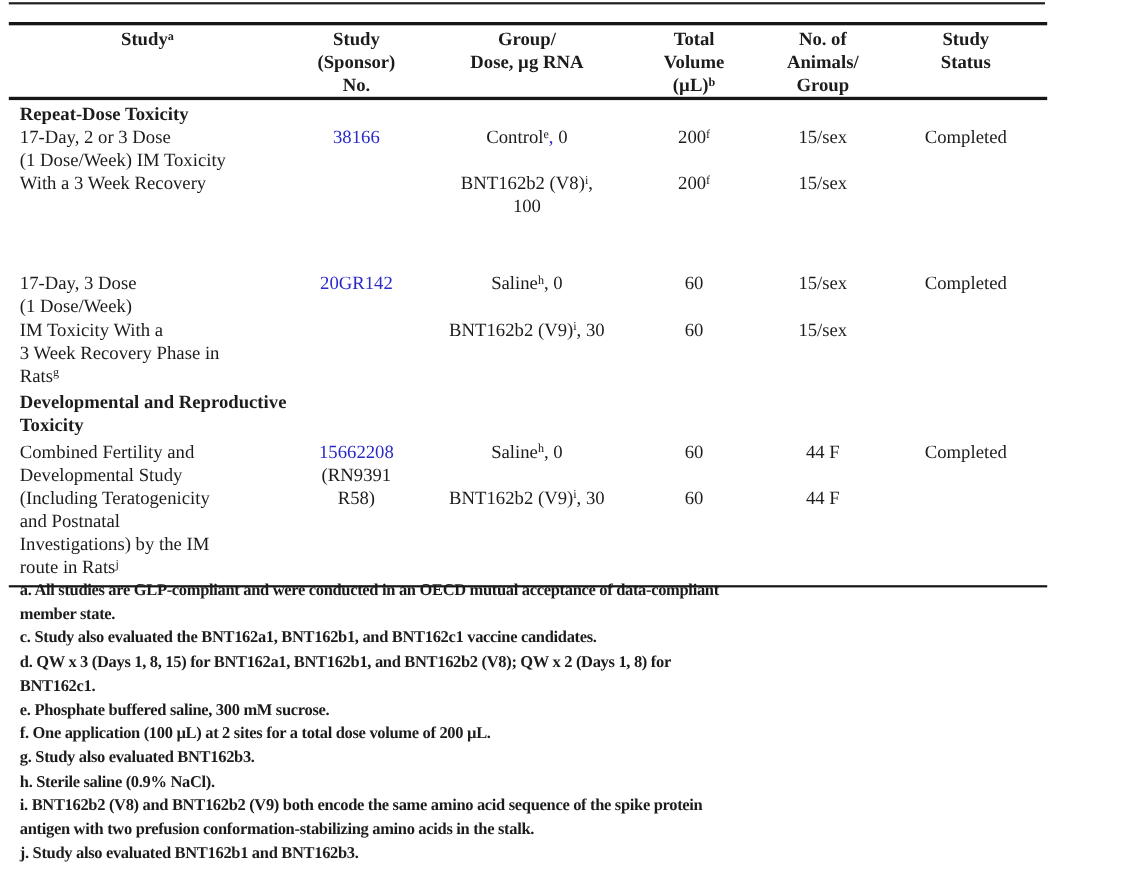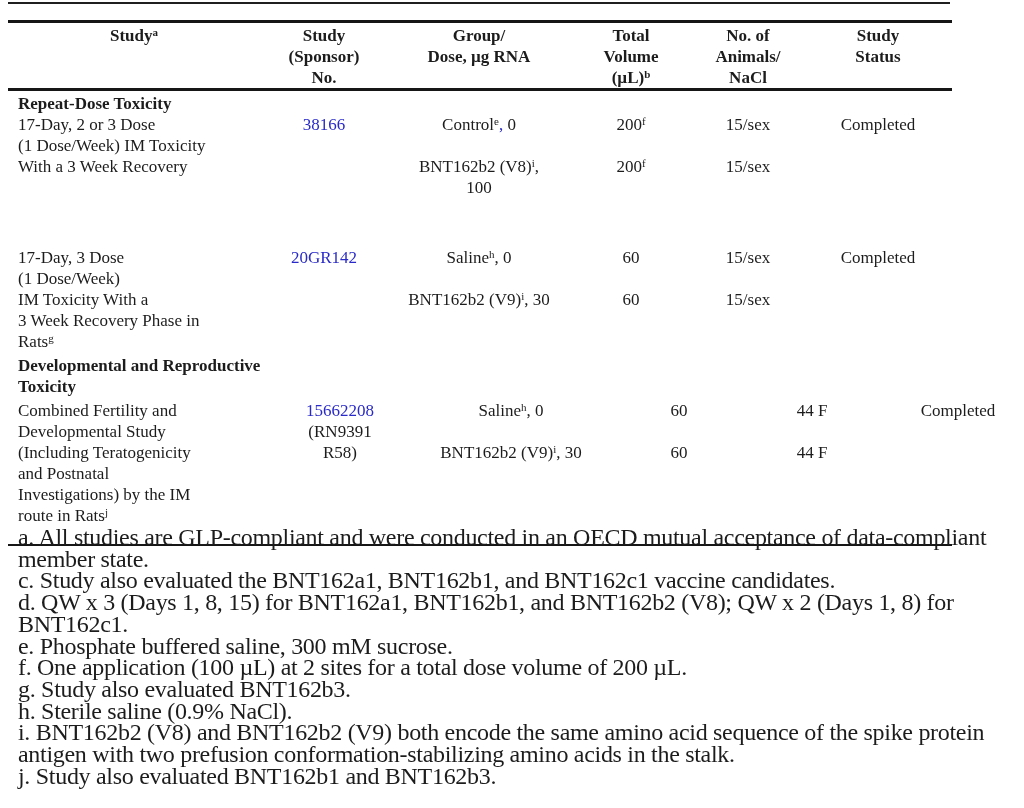--- a/index.html
+++ b/index.html
@@ -12,25 +12,25 @@
   .c { text-align: center; font-size: 17px; }
   .c.left { text-align: left; padding-left: 10px; }
   .ln { line-height: 21px; min-height: 21px; white-space: nowrap; }
   .ln sup { font-size: 11px; line-height: 0; position: relative; top: -5px; vertical-align: baseline; }
   .section-title { font-weight: bold; font-size: 17px; padding-left: 10px; }
   .section-title .ln { line-height: 21px; }
   .st1 { margin-top: 2px; }
   .st2 { margin-top: 3px; }
   .b1 { margin-top: 0; }
   .b2 { margin-top: 49px; }
-  .b3 { margin-top: 3px; padding-bottom: 0; gap: 16px; }
-  .tbody { padding-bottom: 18px; }
+  .b3 { margin-top: 3px; padding-bottom: 0; }
+  .tbody { padding-bottom: 6px; }
   .lnk { color: #2a2ac8; }
   .footnotes { position: absolute; left: 8px; top: 525px; width: 960px; padding-left: 10px; padding-top: 2px;
-               font-size: 24px; letter-spacing: -0.3px; }
+               font-size: 15px; letter-spacing: -0.3px; font-weight: bold; }
   .footnotes .ln { line-height: 21.7px; min-height: 21.7px; }
 </style>
 </head>
 <body>
 
 <div class="page">
 
   <div class="top-rule"></div>
 
   <div class="tbl">
@@ -49,21 +49,21 @@
           <div class="ln">Dose, µg RNA</div>
         </div>
       <div class="c">
           <div class="ln">Total</div>
           <div class="ln">Volume</div>
           <div class="ln"><span>(µL)</span><sup>b</sup></div>
         </div>
       <div class="c">
           <div class="ln">No. of</div>
           <div class="ln">Animals/</div>
-          <div class="ln">NaCl</div>
+          <div class="ln">Group</div>
         </div>
       <div class="c">
           <div class="ln">Study</div>
           <div class="ln">Status</div>
         </div>
     </div>
 
     <div class="tbody">
 
       <div class="section-title st1">

